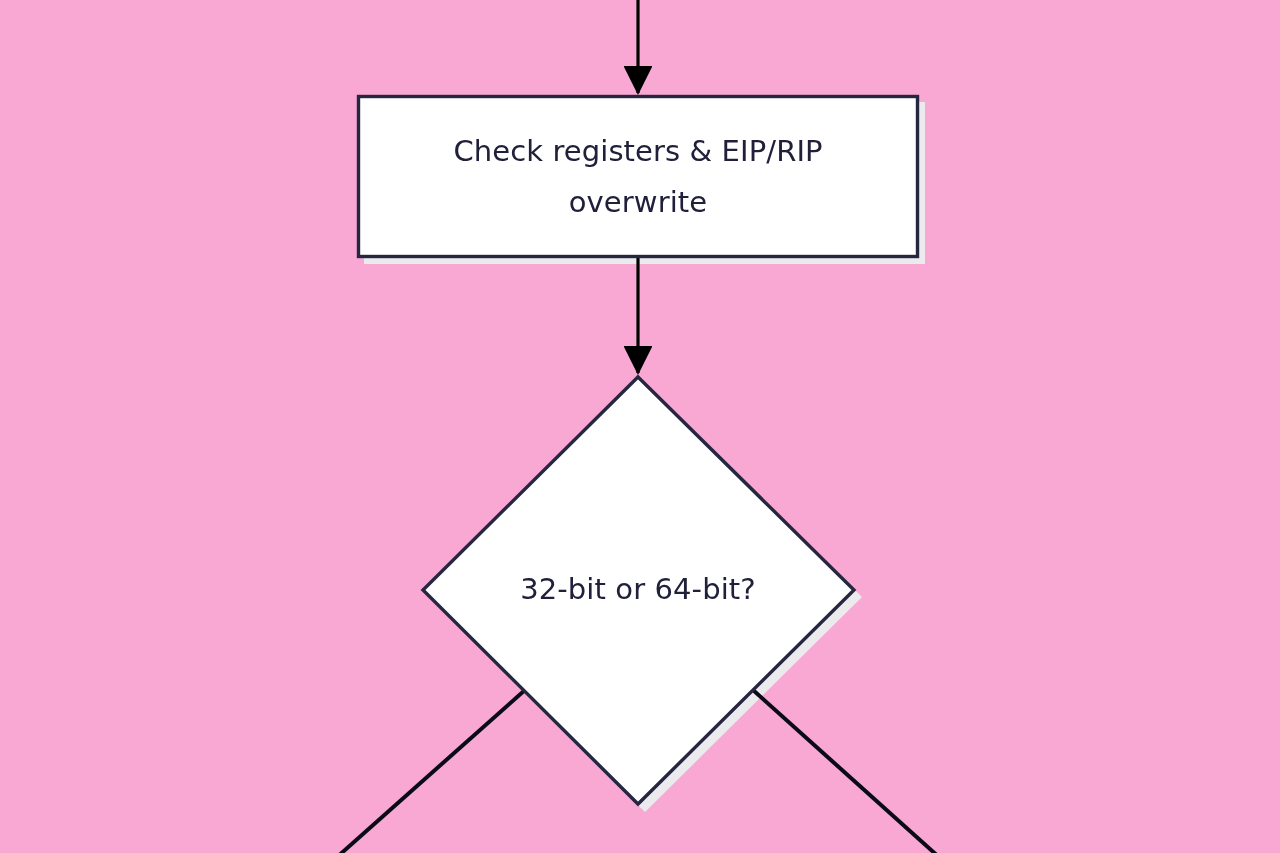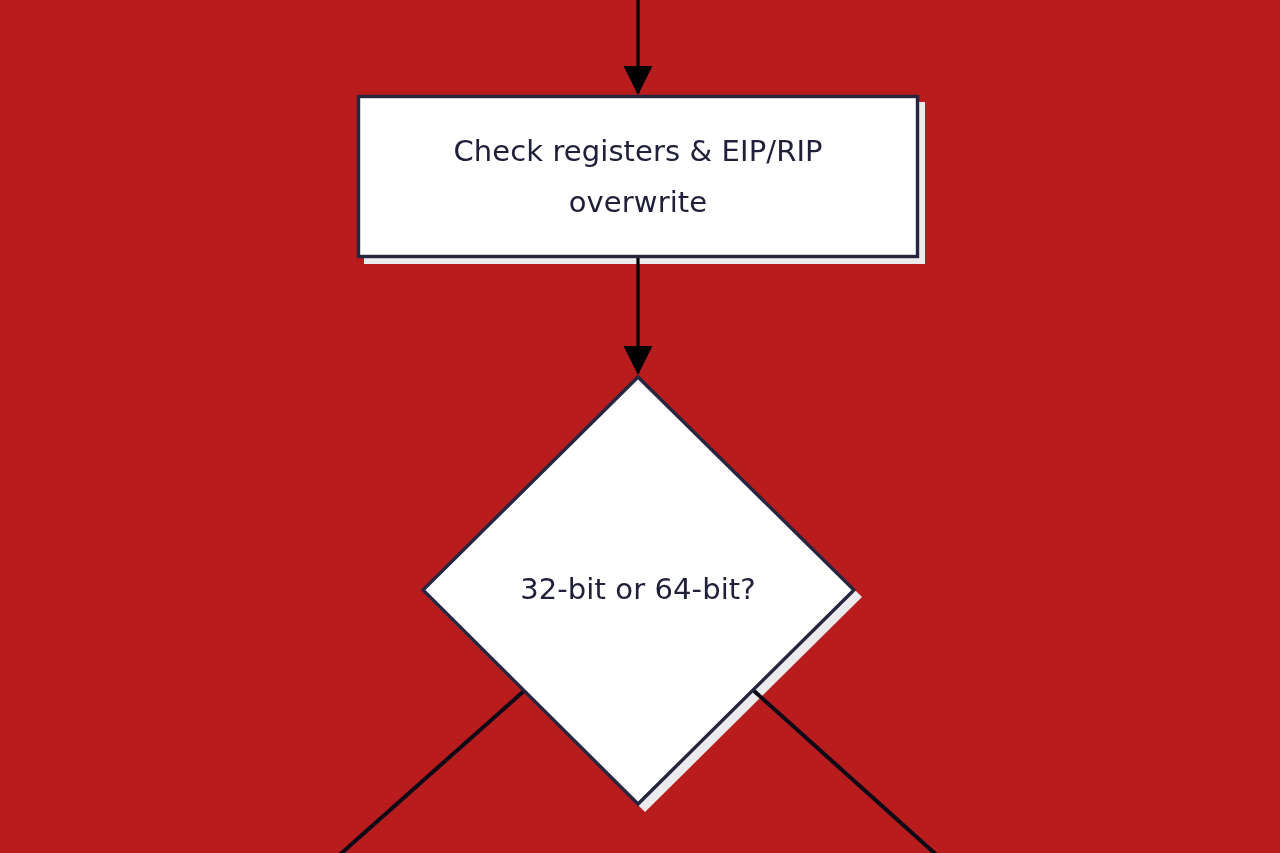--- a/index.html
+++ b/index.html
@@ -7,21 +7,21 @@
     padding: 0;
     background: #ffffff;
   }
   body {
     font-family: "DejaVu Sans", "Liberation Sans", sans-serif;
   }
   #flowchart-canvas {
     position: relative;
     width: 1280px;
     height: 853px;
-    background: #b91c1c;
+    background: #f9a8d4;
     overflow: hidden;
   }
   #flowchart-svg {
     position: absolute;
     top: 0;
     left: 0;
     width: 1280px;
     height: 853px;
     display: block;
   }

